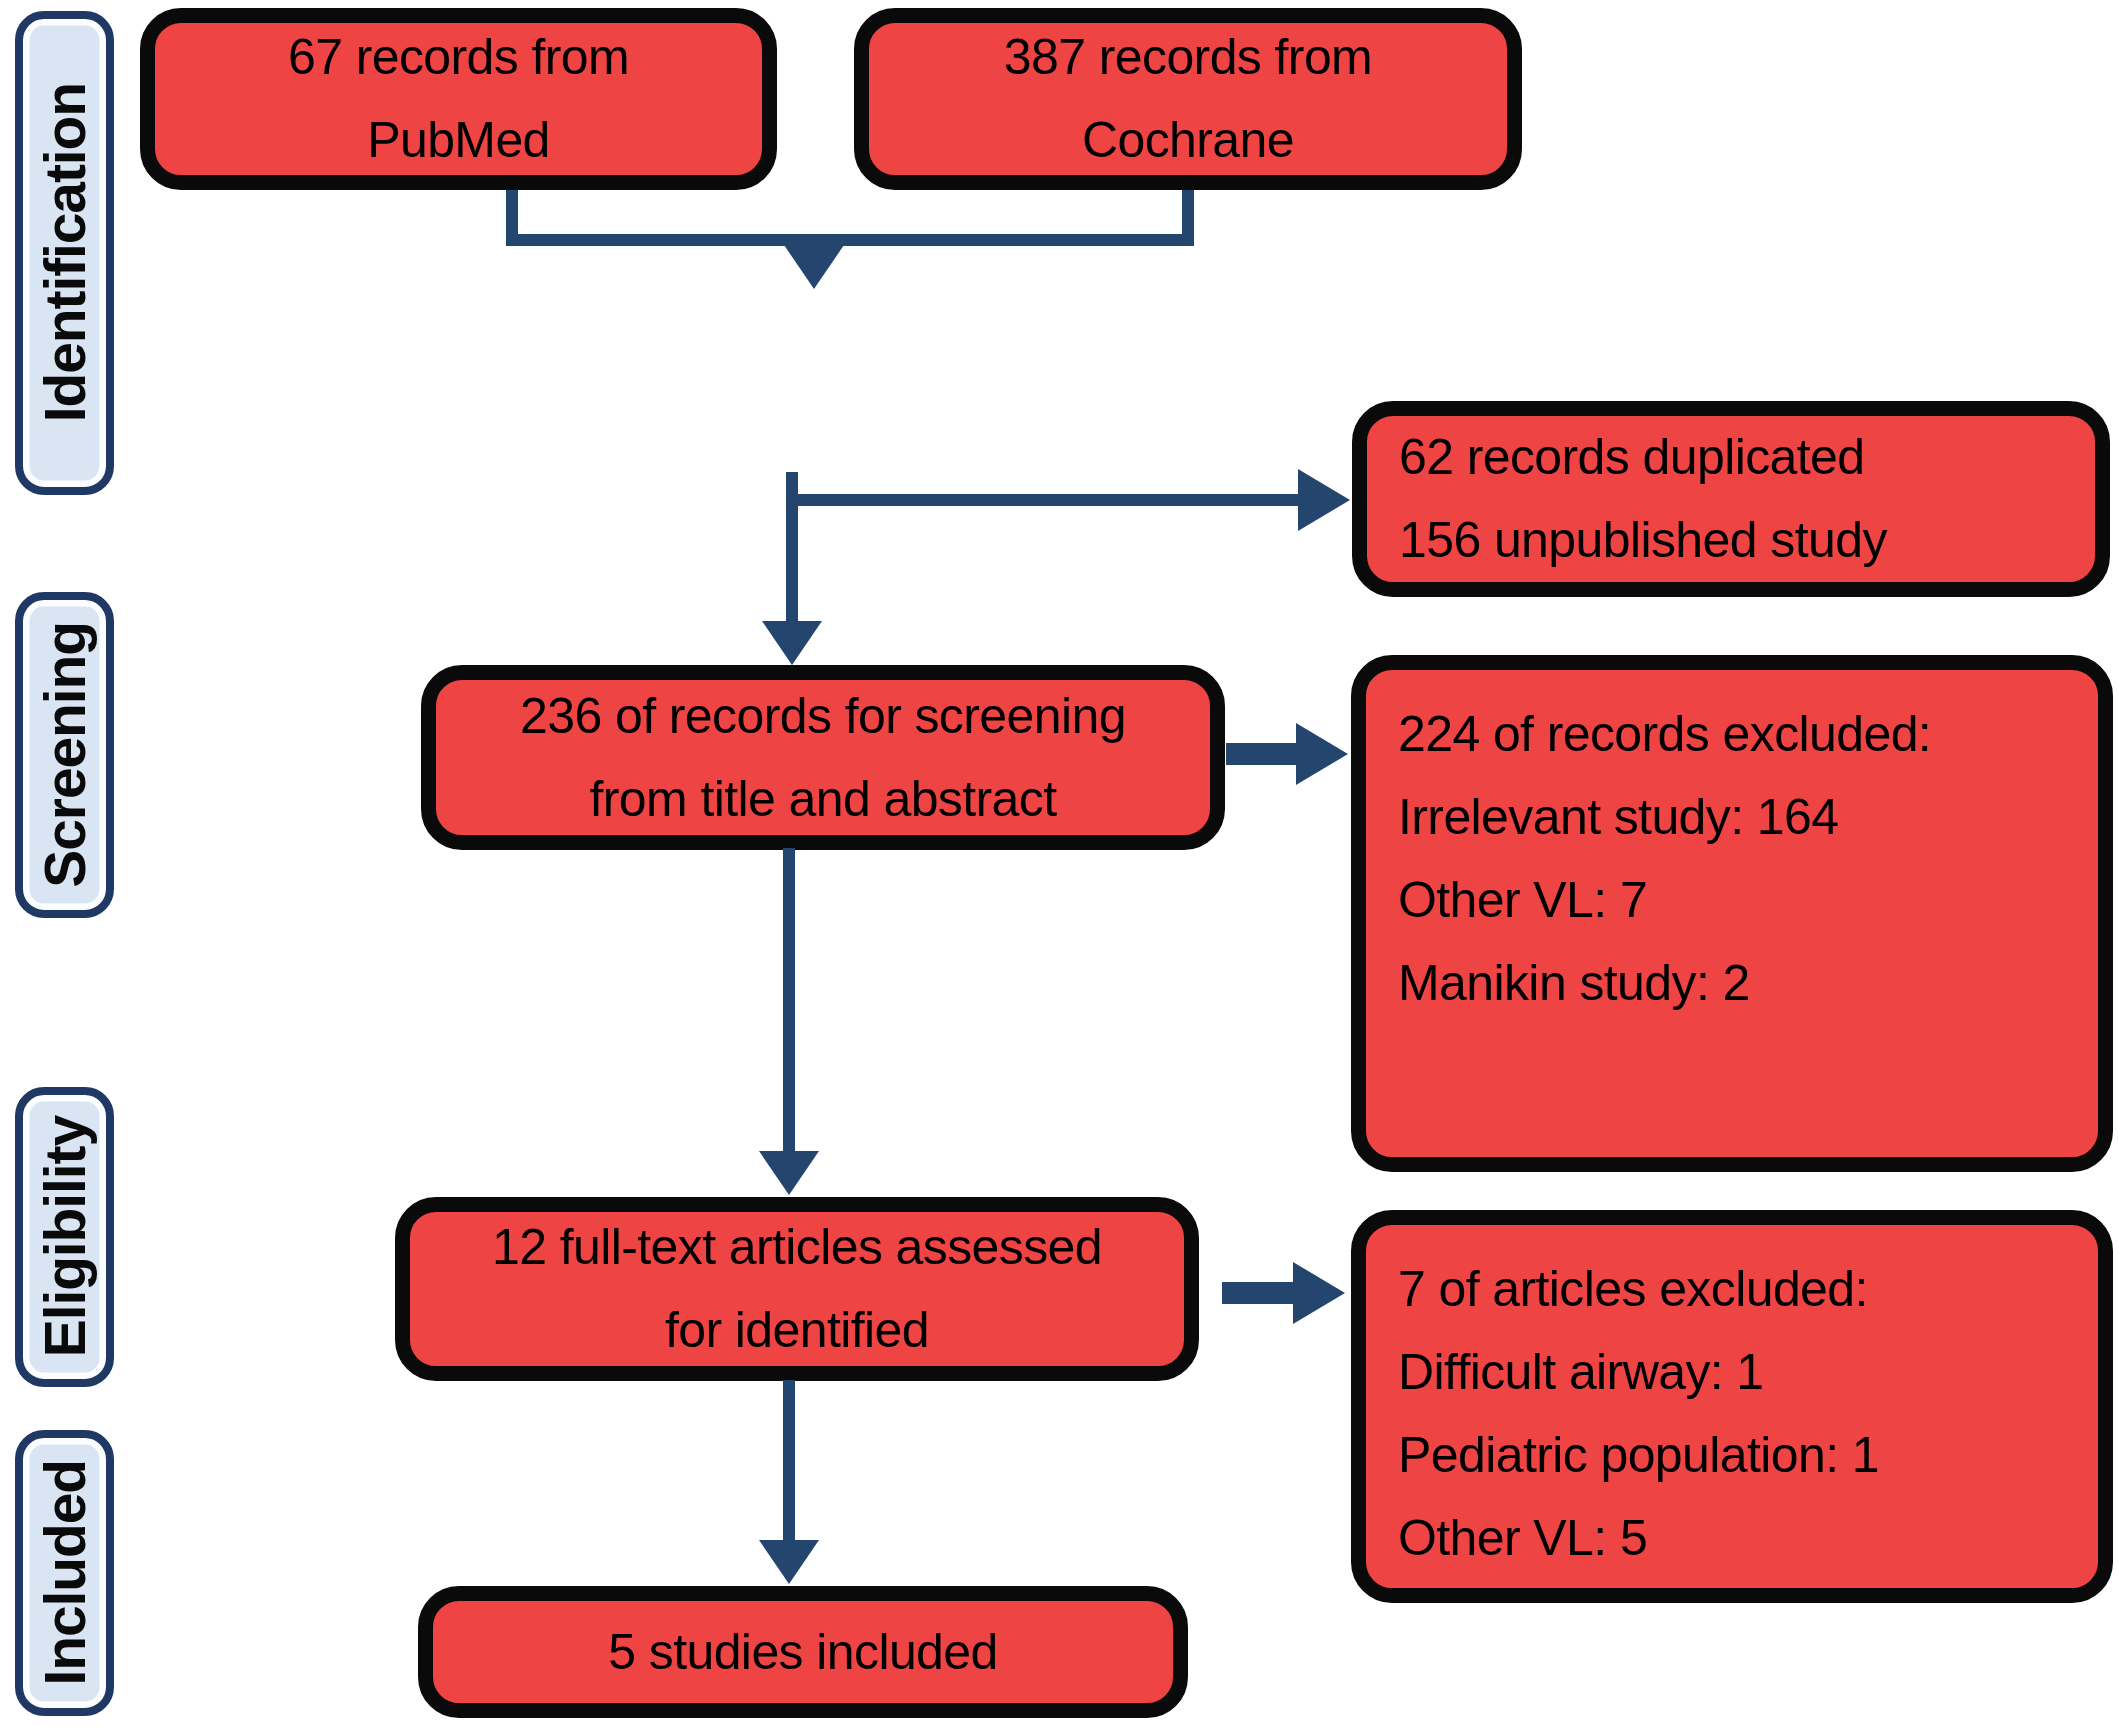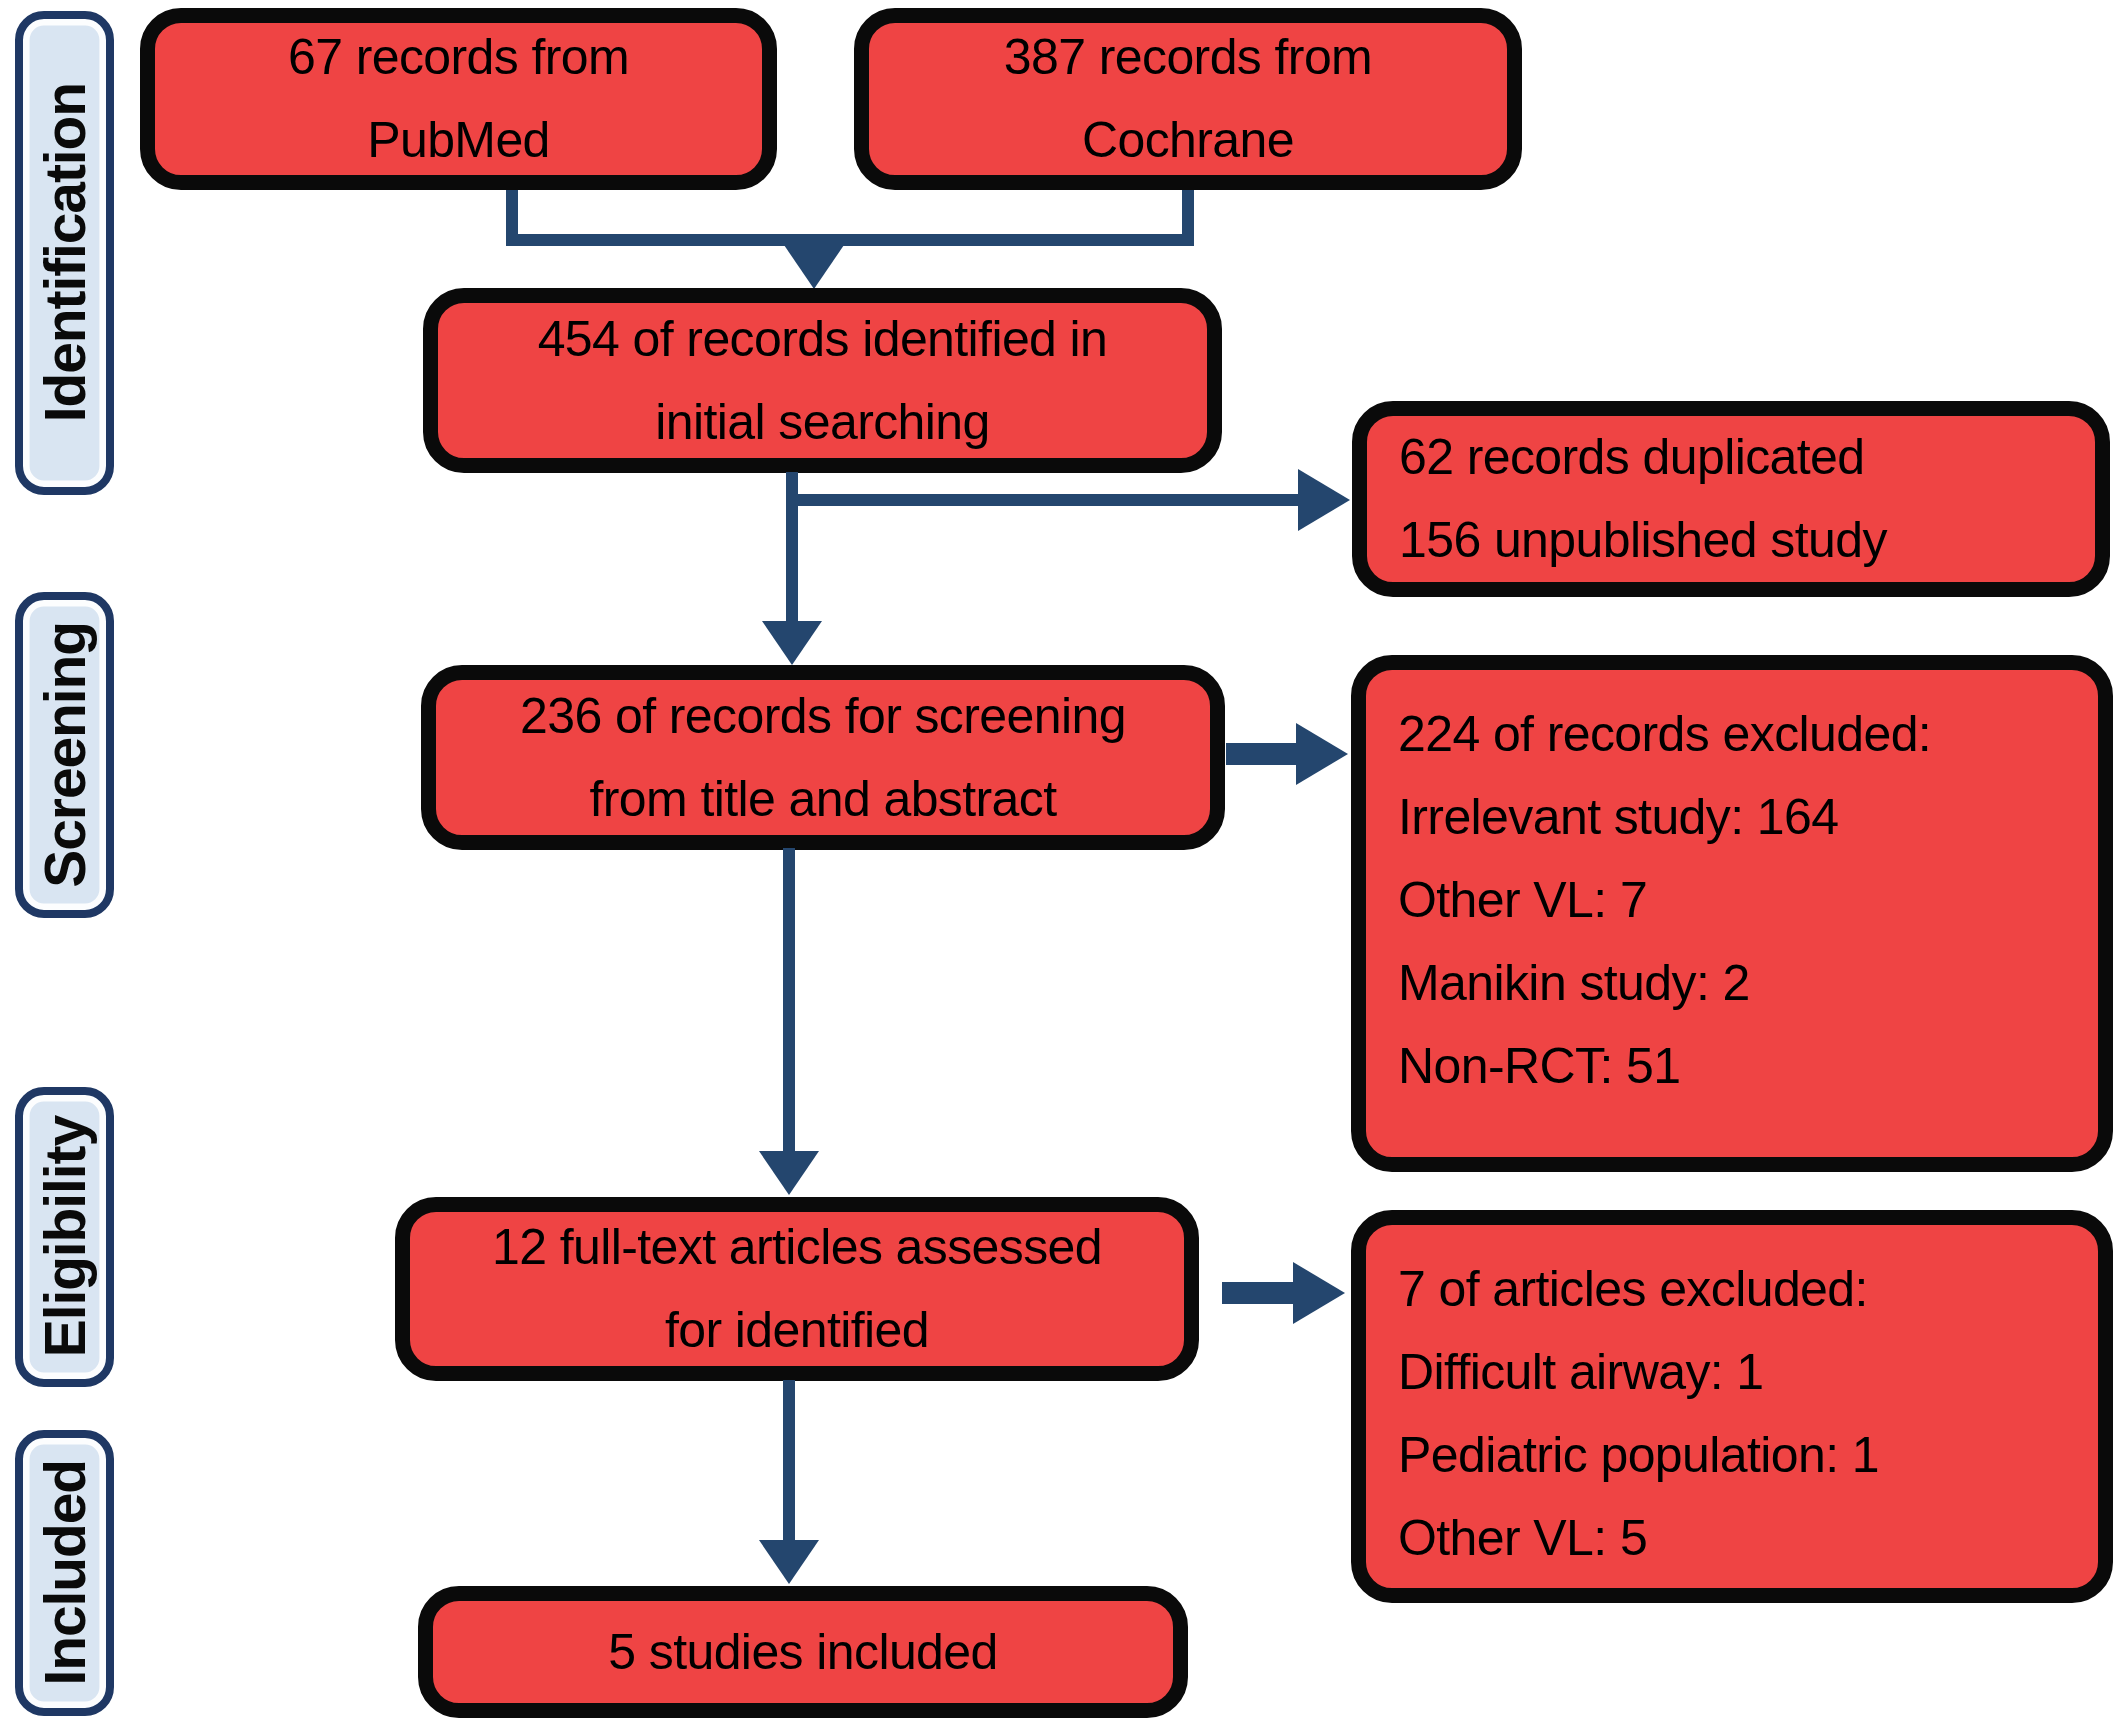--- a/index.html
+++ b/index.html
@@ -138,24 +138,20 @@
   <div class="flow-box" id="box-cochrane">
     <div class="line">387 records from</div>
     <div class="line">Cochrane</div>
   </div>
 
   <div class="conn" id="conn-pubmed-drop"></div>
   <div class="conn" id="conn-cochrane-drop"></div>
   <div class="conn" id="conn-merge-h"></div>
   <div class="arrowhead down" id="arrow-merge-down"></div>
 
-  <div class="flow-box" id="box-identified">
-    <div class="line">454 of records identified in</div>
-    <div class="line">initial searching</div>
-  </div>
 
   <div class="conn" id="conn-identified-v"></div>
   <div class="arrowhead down" id="arrow-identified-down"></div>
   <div class="conn" id="conn-duplicated-h"></div>
   <div class="arrowhead right" id="arrow-duplicated-right"></div>
 
   <div class="flow-box left-align" id="box-duplicated">
     <div class="line">62 records duplicated</div>
     <div class="line">156 unpublished study</div>
   </div>
@@ -166,21 +162,20 @@
   </div>
 
   <div class="conn" id="conn-screening-shaft"></div>
   <div class="arrowhead right" id="arrow-screening-right"></div>
 
   <div class="flow-box left-align top-align" id="box-excluded-screening">
     <div class="line">224 of records excluded:</div>
     <div class="line">Irrelevant study: 164</div>
     <div class="line">Other VL: 7</div>
     <div class="line">Manikin study: 2</div>
-    <div class="line">Non-RCT: 51</div>
   </div>
 
   <div class="conn" id="conn-screening-v"></div>
   <div class="arrowhead down" id="arrow-screening-down"></div>
 
   <div class="flow-box" id="box-fulltext">
     <div class="line">12 full-text articles assessed</div>
     <div class="line">for identified</div>
   </div>
 

